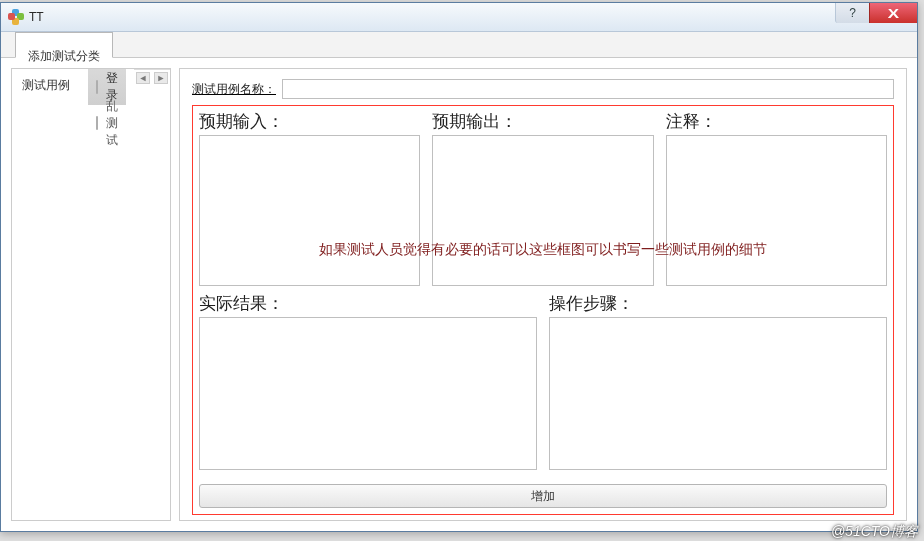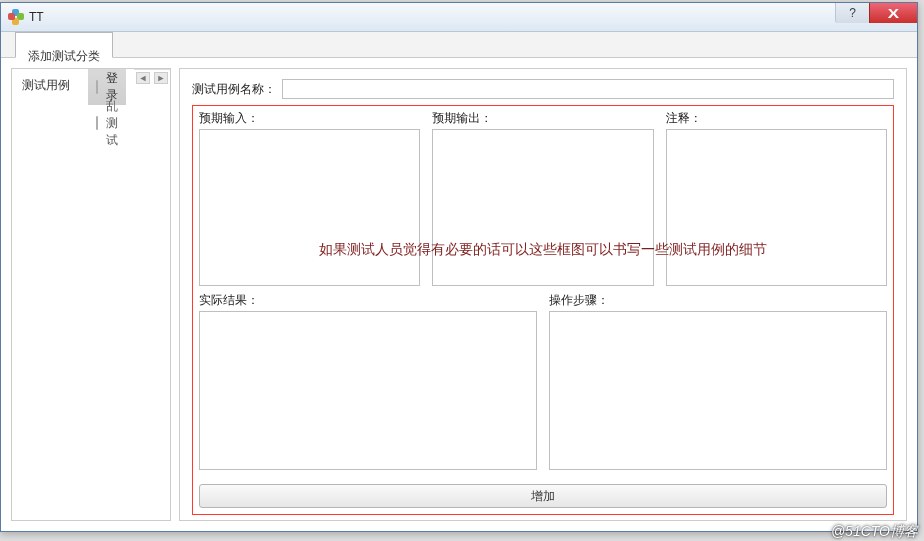--- a/index.html
+++ b/index.html
@@ -28,31 +28,31 @@
     .tree-item { display:flex; align-items:center; height: 36px; gap:8px; padding:0 8px; color:#555; border-radius:0; }
     .tree-item.selected { background: linear-gradient(to bottom,#d9d9d9,#cfcfcf); color:#333; }
     .tree-icon { width:16px; height:14px; background:#aeaeae; border-radius:3px; position:relative; }
     .tree-icon:before { content:""; position:absolute; left:3px; top:3px; right:3px; height:2px; background:#fff; border-radius:1px; box-shadow: 0 3px 0 #fff, 0 6px 0 #fff; }
     .hscroll { height:16px; border-top:1px solid #ddd; display:flex; align-items:center; justify-content:space-between; padding:0 2px; }
     .hscroll .arrow { width:14px; height:12px; background:#e9e9e9; border:1px solid #ccc; display:flex; align-items:center; justify-content:center; font-size:9px; color:#777; }
     .hscroll .track { flex:1; height:12px; background:#f1f1f1; margin:0 2px; }
     
     .main { flex:1; border: 1px solid #ccc; background:#fff; position:relative; padding: 10px 12px 10px 12px; display:flex; flex-direction:column; }
     
-    .name-row { display:flex; align-items:center; gap:6px; margin-bottom:6px; }
+    .name-row { display:flex; align-items:center; gap:6px; margin-bottom:6px;text-decoration:underline; }
     .name-row label { font-size:12px; color:#222; }
     .name-row input { flex:1; height:20px; border:1px solid #bfbfbf; padding:0 4px; font-size:12px; }
     
     .red-frame { border: 1px solid #ff3a2f; flex:1; padding: 4px 6px 6px 6px; display:flex; flex-direction:column; position:relative; }
     
     .boxes-row { display:flex; gap:12px; }
     .boxes-row.top { height: 176px; }
     .boxes-row.bottom { height: 178px; margin-top:6px; }
     .box { flex:1; display:flex; flex-direction:column; }
-    .box label { font-size:12px; color:#222; margin-bottom:2px; }
+    .box label { font-size:17px; color:#222; margin-bottom:2px; }
     .box textarea { flex:1; border:1px solid #bfbfbf; resize:none; padding:4px; font-size:12px; font-family:inherit; background:#fff; }
     
     .annotation { position:absolute; top: 135px; left: 0; right: 0; text-align:center; font-size:14px; color:#7f1d1d; pointer-events:none; }
     
     .add-btn { height: 24px; margin-top: 14px; background: linear-gradient(to bottom,#fafafa,#e6e6e6); border:1px solid #b5b5b5; border-radius:3px; color:#333; font-size:12px; }
     
     .watermark { position:absolute; right:6px; bottom:0; color:#fff; font-size:14px; text-shadow:0 0 4px rgba(0,0,0,0.6),0 0 2px rgba(0,0,0,0.8); font-style:italic; }
     
     
     .swirl { width:16px; height:16px; position:relative; }

